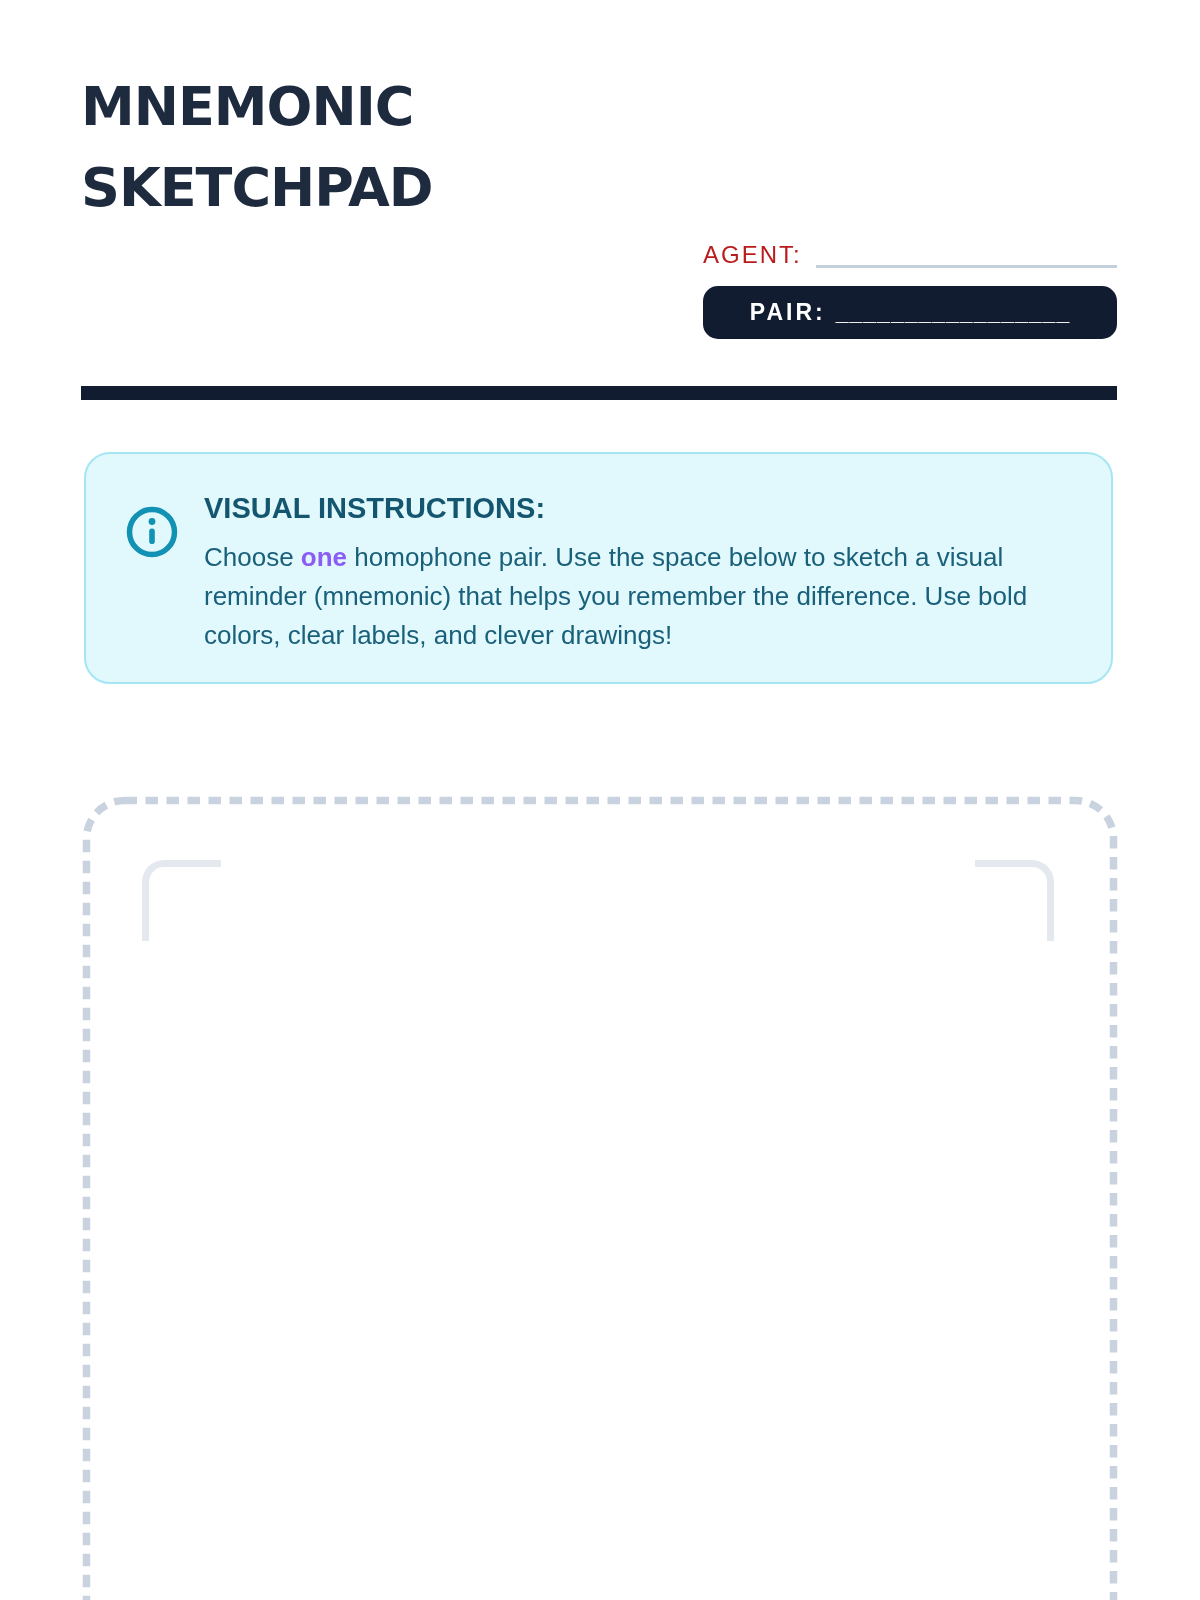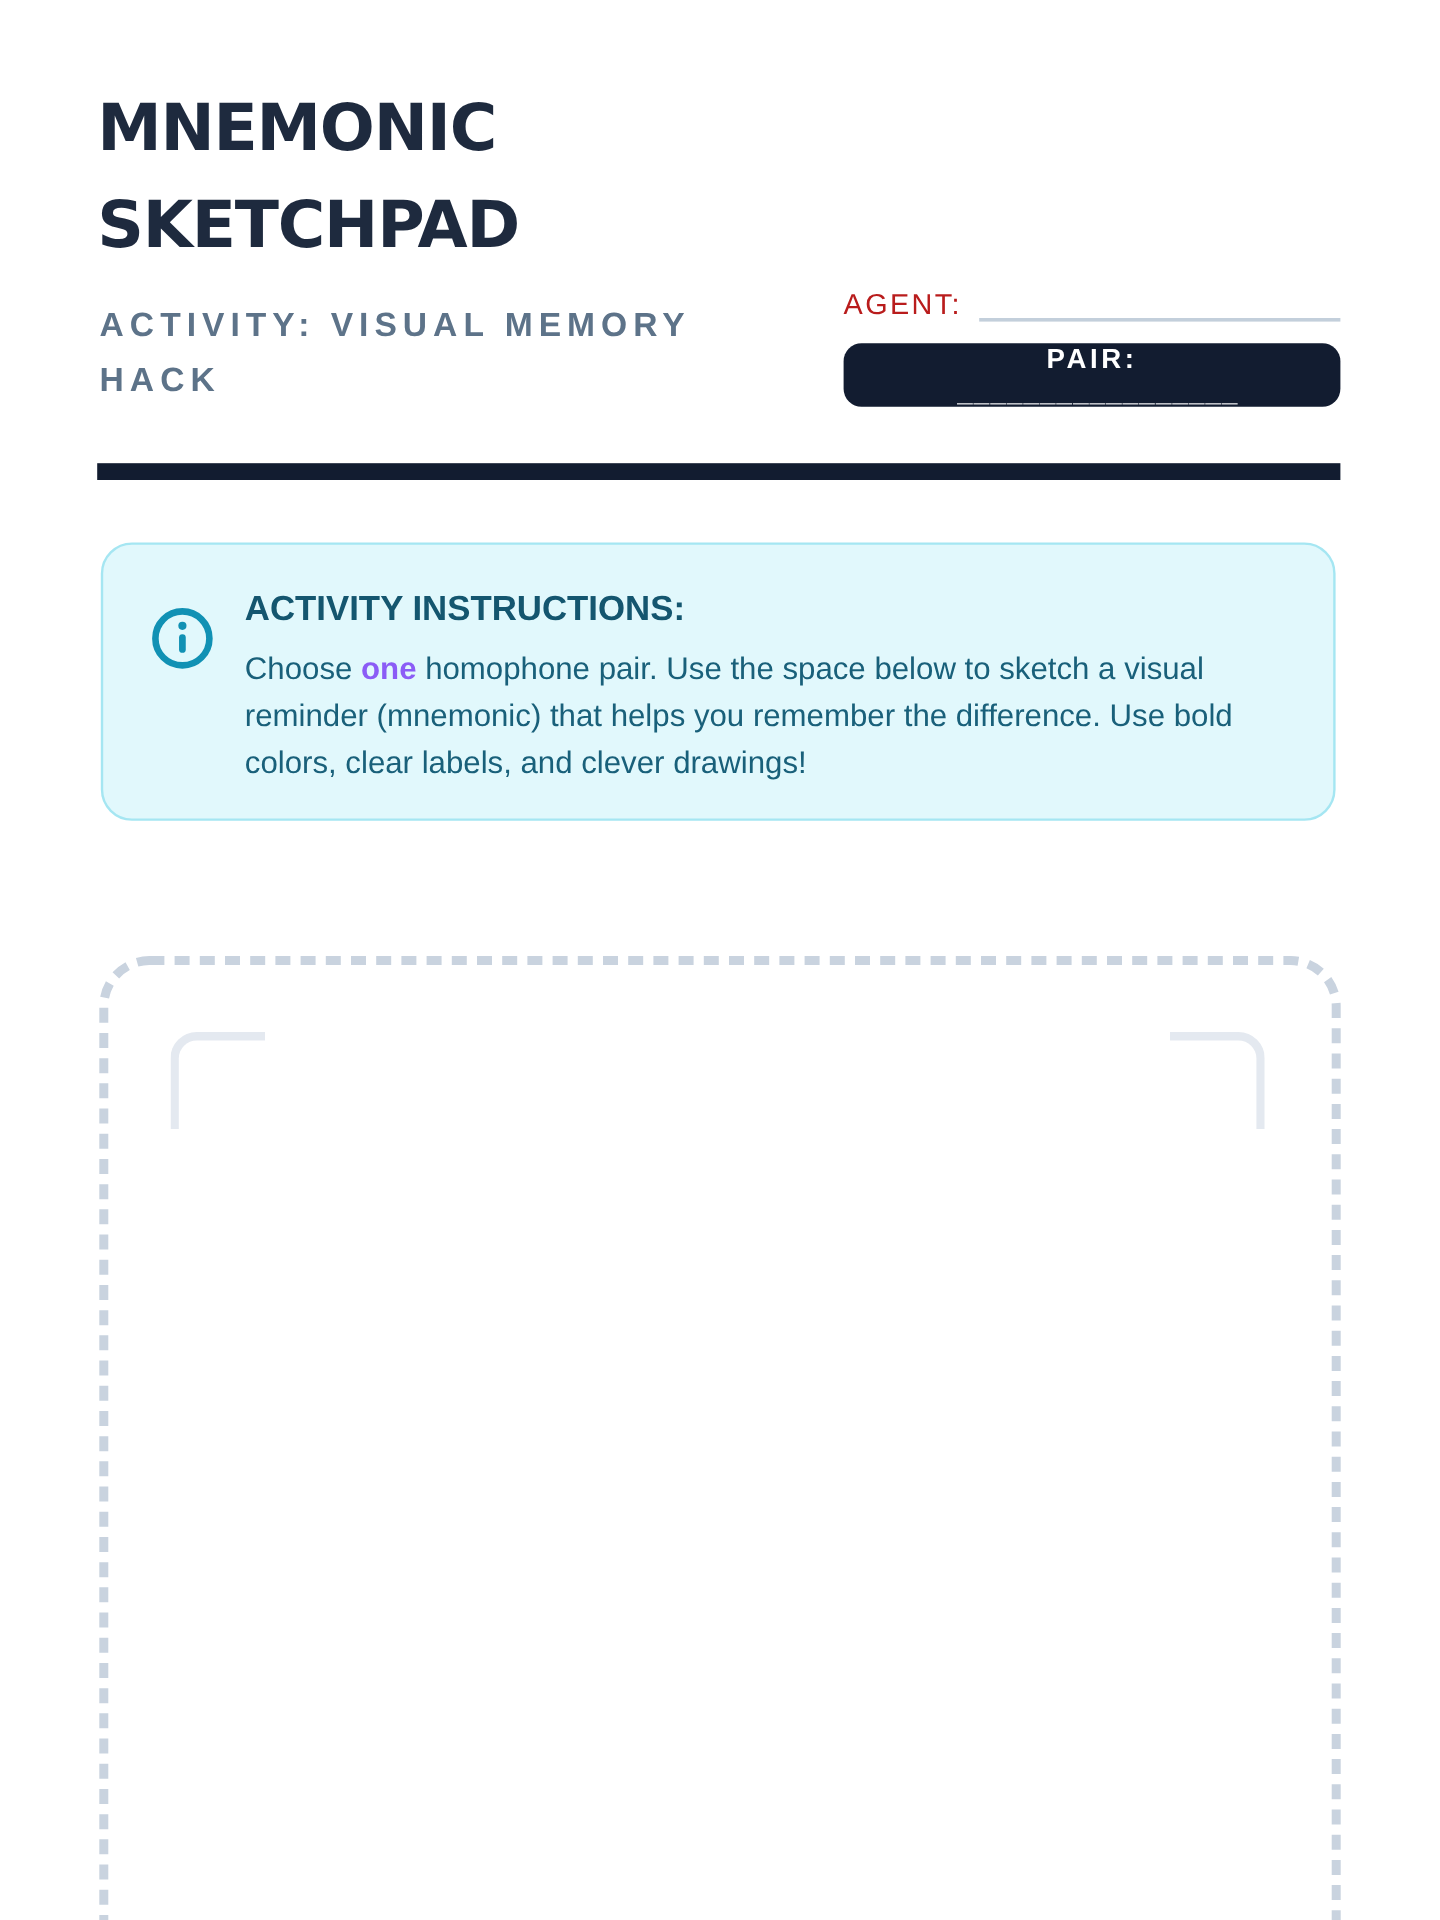--- a/index.html
+++ b/index.html
@@ -73,21 +73,20 @@
     height: 53px;
     background: #121c30;
     border-radius: 15px;
     display: flex;
     align-items: center;
     justify-content: center;
     color: #ffffff;
     font-weight: 700;
     font-size: 23px;
     letter-spacing: 3px;
-    flex-direction: column;
   }
   .pair-blank { margin-left: 10px; letter-spacing: 1px; }
   .divider {
     position: absolute;
     left: 81px;
     top: 386px;
     width: 1036px;
     height: 14px;
     background: #121c30;
   }
@@ -155,41 +154,40 @@
     border-top-right-radius: 22px;
   }
 </style>
 </head>
 <body>
 
 <div class="page">
 
   <h1 class="page-title">MNEMONIC SKETCHPAD</h1>
 
-  <div class="subtitle">ACTIVITY: VISUAL MEMORY HACK</div>
 
   <div class="agent-row">
     <span class="agent-label">AGENT:</span>
     <div class="agent-line"></div>
   </div>
 
   <div class="pair-pill">
     <span>PAIR:</span>
     <span class="pair-blank">_________________</span>
   </div>
 
   <div class="divider"></div>
 
   <div class="info-box">
     <svg class="info-icon" viewBox="0 0 52 52" fill="none" xmlns="http://www.w3.org/2000/svg">
       <circle cx="26" cy="26" r="22.5" stroke="#1191b4" stroke-width="5.5" fill="none"></circle>
       <circle cx="26" cy="15.5" r="3.4" fill="#1191b4"></circle>
       <rect x="23.2" y="22.5" width="5.6" height="15.5" rx="2.8" fill="#1191b4"></rect>
     </svg>
-    <div class="info-heading">ACTIVITY INSTRUCTIONS:</div>
+    <div class="info-heading">VISUAL INSTRUCTIONS:</div>
     <div class="info-body">
       <span>Choose </span><b>one</b><span> homophone pair. Use the space below to sketch a visual reminder (mnemonic) that helps you remember the difference. Use bold colors, clear labels, and clever drawings!</span>
     </div>
   </div>
 
   <div class="sketch-area">
     <svg class="sketch-border" width="1040" height="806" viewBox="0 0 1040 806" xmlns="http://www.w3.org/2000/svg">
       <rect x="6.5" y="6.5" width="1027" height="1300" rx="38" fill="none" stroke="#c9d3df" stroke-width="7.5" stroke-dasharray="12.5 8.5"></rect>
     </svg>
     <div class="bracket bracket-tl"></div>

